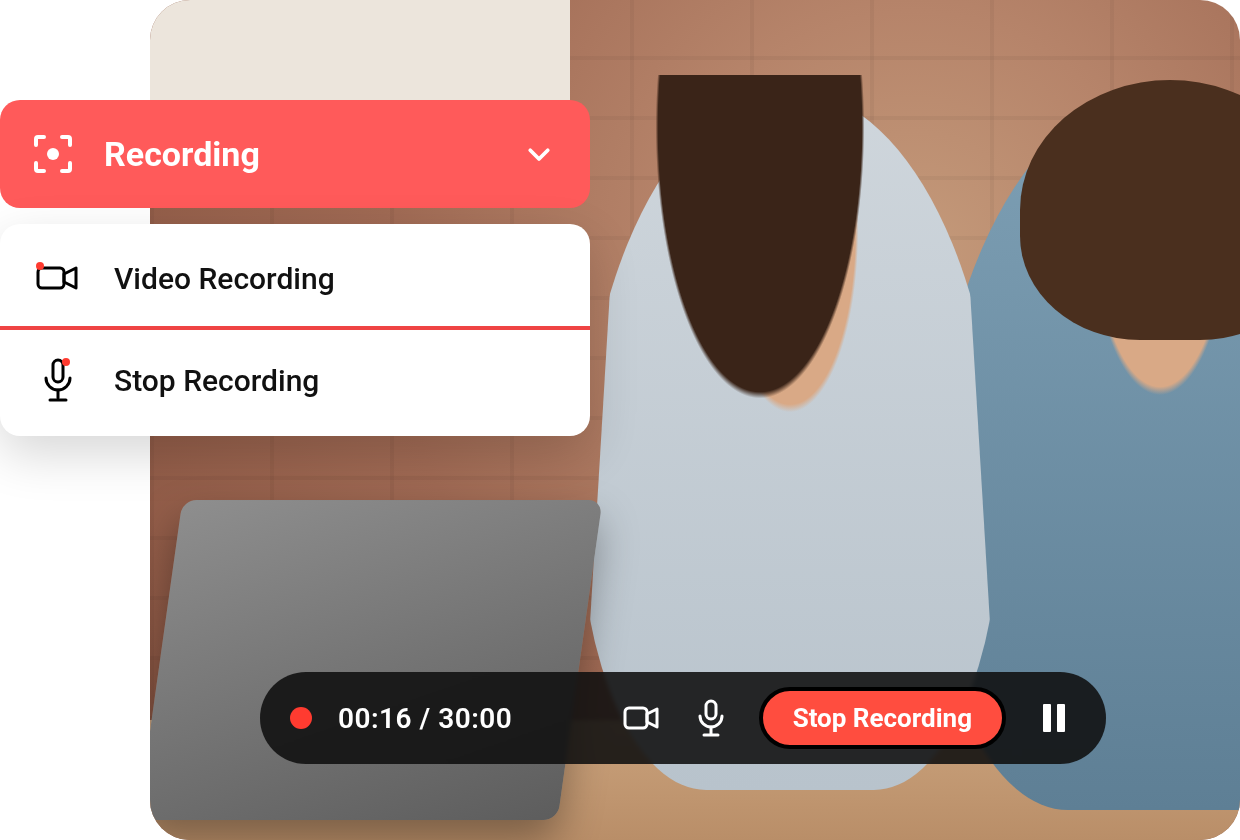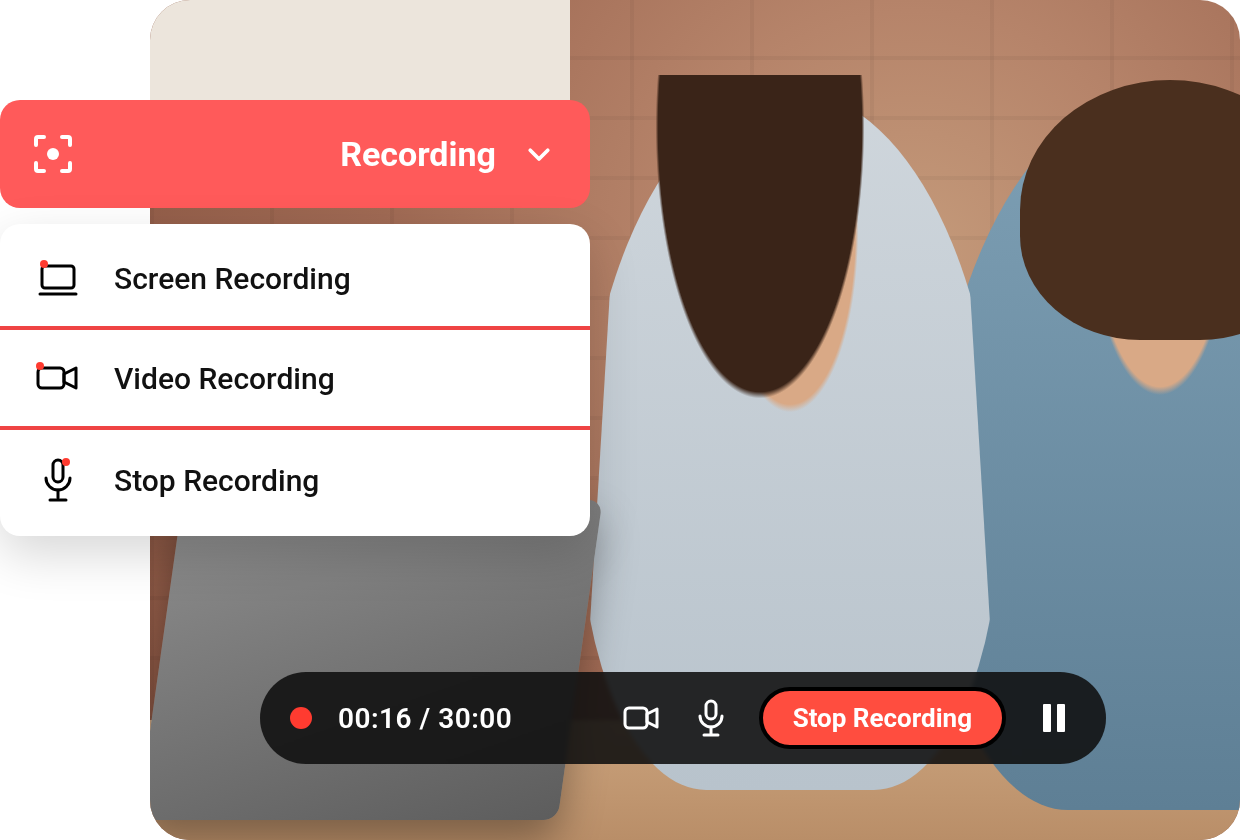--- a/index.html
+++ b/index.html
@@ -102,21 +102,20 @@
   .dd-header {
     height: 108px;
     background: #ff5a5a;
     border-radius: 20px;
     display: flex;
     align-items: center;
     padding: 0 36px 0 30px;
     color: #fff;
     gap: 28px;
     cursor: pointer;
-    text-align: right;
   }
   .dd-header .label {
     flex: 1;
     font-size: 34px;
     font-weight: 700;
   }
   .dd-list {
     margin-top: 16px;
     background: #fff;
     border-radius: 20px;
@@ -226,30 +225,20 @@
     <span class="label">Recording</span>
     <span>
       <svg width="30" height="30" viewBox="0 0 24 24" fill="none">
         <path d="M5 9 l7 7 7-7" stroke="#fff" stroke-width="3" stroke-linecap="round" stroke-linejoin="round"></path>
       </svg>
     </span>
   </div>
 
   <div class="dd-list">
 
-    <div class="dd-item">
-      <span class="ic">
-        <svg width="44" height="44" viewBox="0 0 44 44" fill="none">
-          <rect x="6" y="10" width="32" height="22" rx="3" stroke="#000" stroke-width="3"></rect>
-          <line x1="4" y1="38" x2="40" y2="38" stroke="#000" stroke-width="3" stroke-linecap="round"></line>
-          <circle cx="8" cy="8" r="4" fill="#ff3b30"></circle>
-        </svg>
-      </span>
-      <span>Screen Recording</span>
-    </div>
 
     <div class="dd-item">
       <span class="ic">
         <svg width="48" height="44" viewBox="0 0 48 44" fill="none">
           <rect x="4" y="12" width="26" height="20" rx="4" stroke="#000" stroke-width="3"></rect>
           <path d="M30 18 l12 -6 v20 l-12 -6 z" stroke="#000" stroke-width="3" stroke-linejoin="round"></path>
           <circle cx="6" cy="10" r="4" fill="#ff3b30"></circle>
         </svg>
       </span>
       <span>Video Recording</span>

